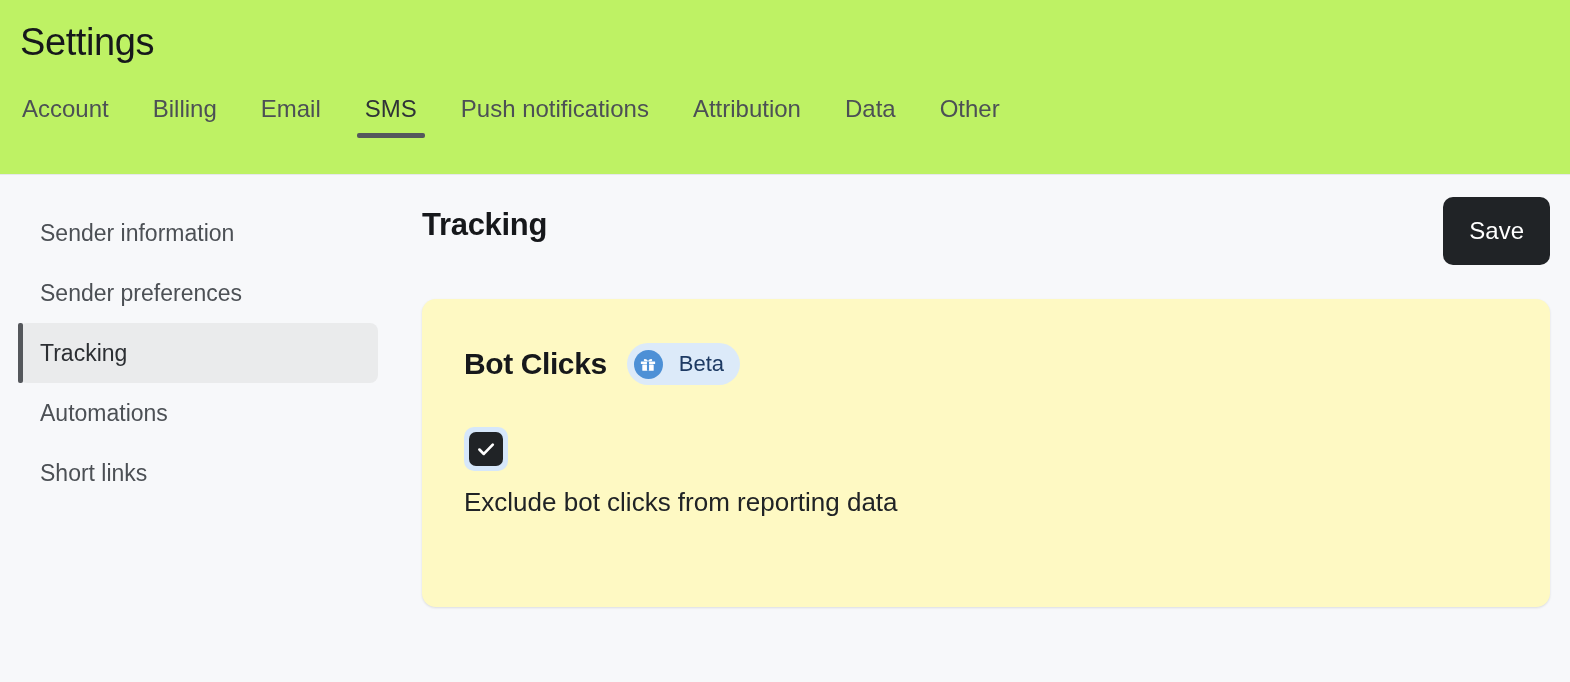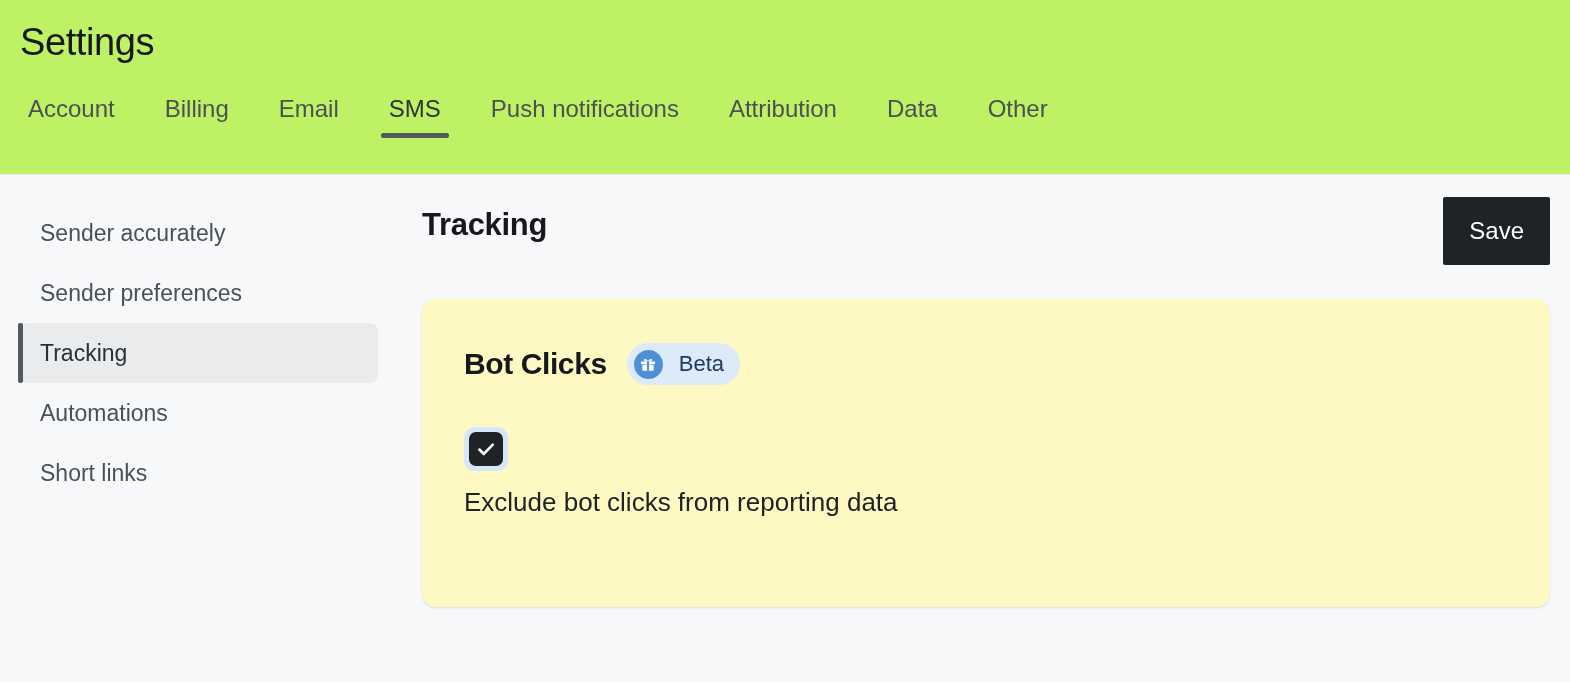--- a/index.html
+++ b/index.html
@@ -43,21 +43,20 @@
   }
 
   .tab {
     position: relative;
     font-size: 24px;
     color: #4c5055;
     padding: 6px 22px 14px 22px;
     cursor: pointer;
     white-space: nowrap;
     line-height: 1.25;
-    margin-left: 6px;
   }
   .tab:first-child { padding-left: 4px; }
 
   .tab.active { color: #2f3337; }
 
   .tab.active::after {
     content: "";
     position: absolute;
     left: 14px;
     right: 14px;
@@ -131,21 +130,21 @@
     color: #16181b;
     padding-top: 10px;
   }
 
   .save-button {
     background: #202326;
     color: #ffffff;
     font-size: 24px;
     font-family: "Liberation Sans", sans-serif;
     border: none;
-    border-radius: 2px;
+    border-radius: 10px;
     padding: 0 26px;
     height: 68px;
     cursor: pointer;
     line-height: 68px;
   }
 
   
   .card {
     margin-top: 34px;
     background: #fef9c3;
@@ -270,21 +269,21 @@
     <div class="tab">Push notifications</div>
     <div class="tab">Attribution</div>
     <div class="tab">Data</div>
     <div class="tab">Other</div>
   </nav>
 </div>
 
 <div class="body-area">
 
   <aside class="sidebar">
-    <div class="side-item">Sender accurately</div>
+    <div class="side-item">Sender information</div>
     <div class="side-item">Sender preferences</div>
     <div class="side-item active">Tracking</div>
     <div class="side-item">Automations</div>
     <div class="side-item">Short links</div>
   </aside>
 
   <main class="main">
 
     <div class="main-head">
       <div class="section-title">Tracking</div>

